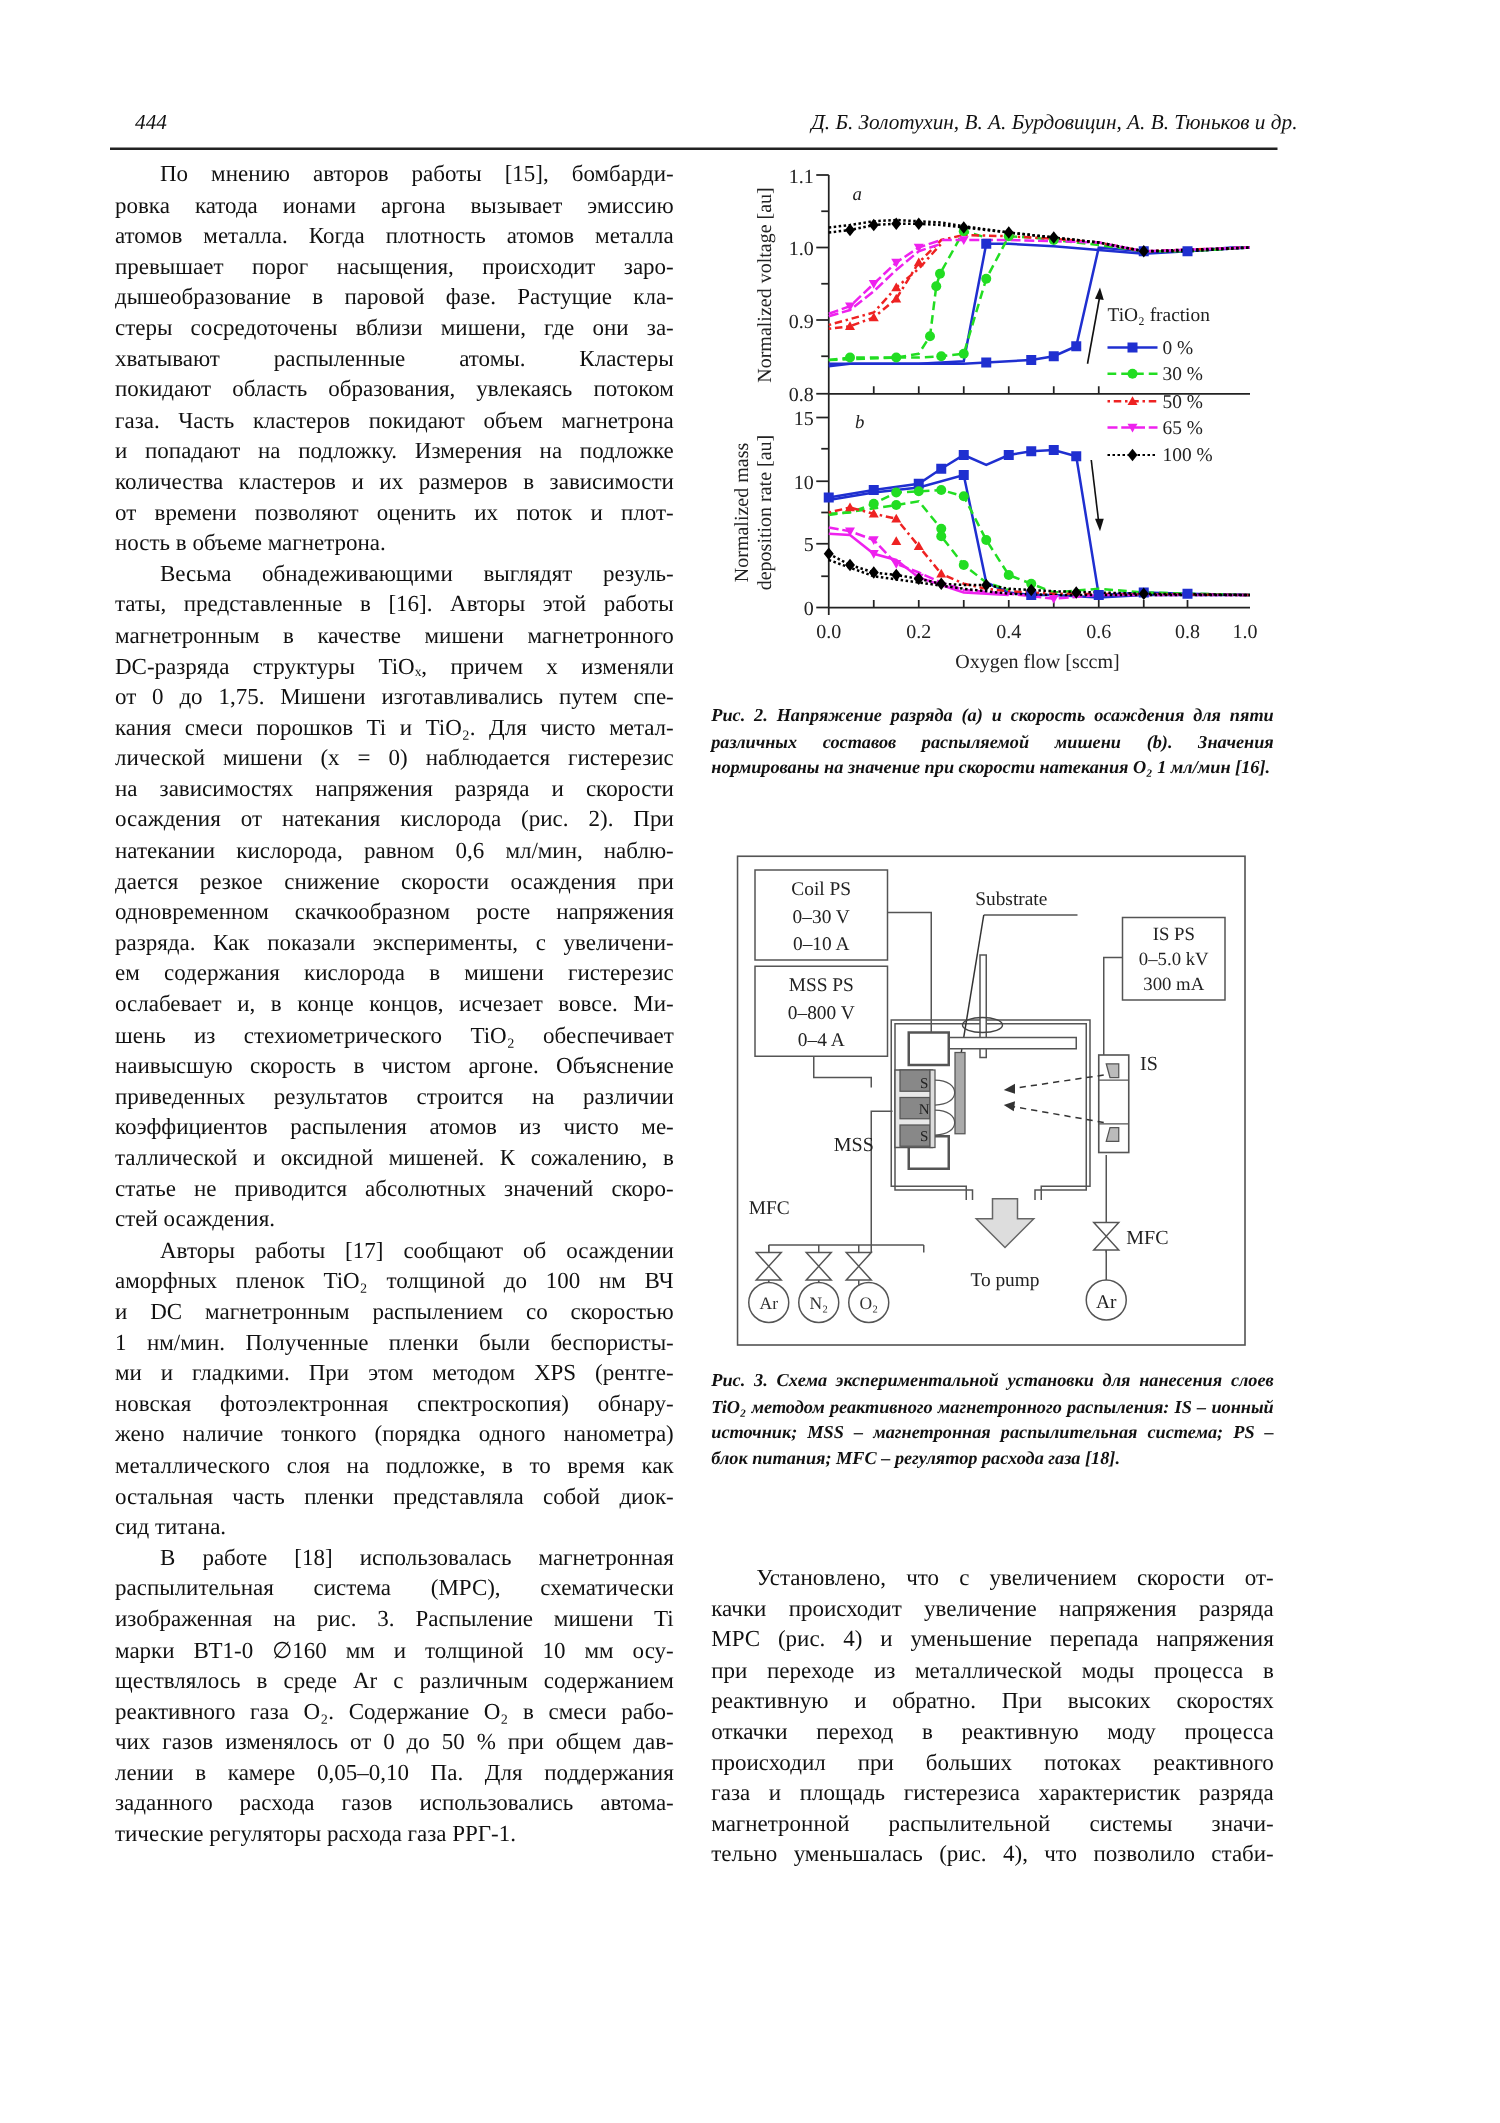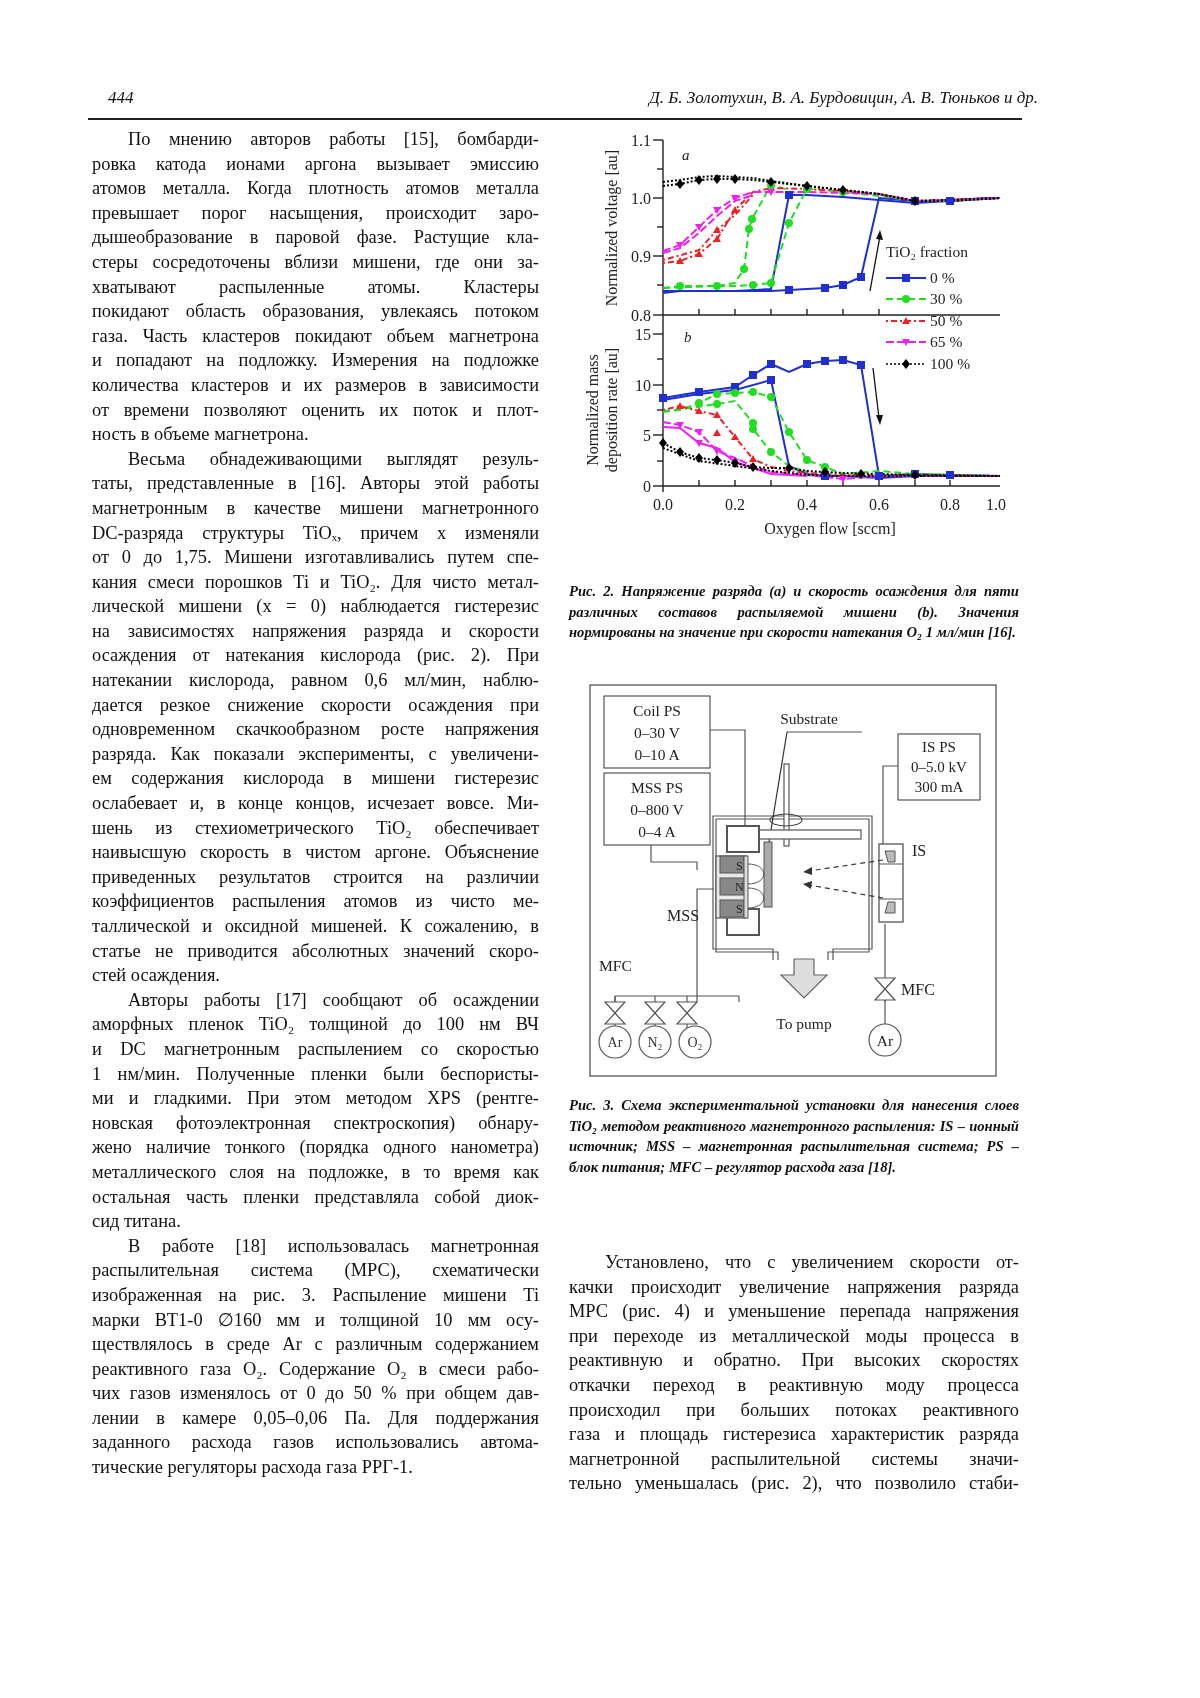--- a/index.html
+++ b/index.html
@@ -11,21 +11,21 @@
   .rule { position:absolute; left:88px; top:118px; width:934px; height:1.5px; background:#222; }
 
   .col { position:absolute; font-size:18.4px; line-height:24.6px; text-align:justify; }
   .col-left { left:92px; top:127px; width:447px; }
   .col-right { left:569px; top:1215px; width:450px;margin-top:35px; }
   .col span.ln { display:block; text-align:justify; text-align-last:justify; }
   .col span.ln.last { text-align-last:left; }
 
   .fig2 { position:absolute; left:580px; top:128px; width:440px; height:420px; }
   .caption { position:absolute; font-weight:bold; font-style:italic; font-size:14.6px; line-height:20.5px; text-align:justify; }
-  .cap2 { left:569px; top:563px; width:450px;margin-top:18px; }
+  .cap2 { left:569px; top:563px; width:450px; }
   .cap3 { left:569px; top:1095px; width:450px; }
   .fig3 { position:absolute; left:589px; top:684px; width:352px; height:395px; }
   svg text { font-family:"Liberation Serif", "DejaVu Serif", serif; }
 </style>
 </head>
 <body>
 
 <div class="header">
   <span class="pg">444</span>
   <span class="auth">Д. Б. Золотухин, В. А. Бурдовицин, А. В. Тюньков и др.</span>
@@ -78,21 +78,21 @@
     <span class="ln">металлического слоя на подложке, в то время как</span>
     <span class="ln">остальная часть пленки представляла собой диок-</span>
     <span class="ln last">сид титана.</span>
     <span class="ln" style="text-indent: 36px;">В работе [18] использовалась магнетронная</span>
     <span class="ln">распылительная система (МРС), схематически</span>
     <span class="ln">изображенная на рис. 3. Распыление мишени Ti</span>
     <span class="ln">марки ВТ1-0 ∅160 мм и толщиной 10 мм осу-</span>
     <span class="ln">ществлялось в среде Ar с различным содержанием</span>
     <span class="ln">реактивного газа O₂. Содержание O₂ в смеси рабо-</span>
     <span class="ln">чих газов изменялось от 0 до 50 % при общем дав-</span>
-    <span class="ln">лении в камере 0,05–0,06 Па. Для поддержания</span>
+    <span class="ln">лении в камере 0,05–0,10 Па. Для поддержания</span>
     <span class="ln">заданного расхода газов использовались автома-</span>
     <span class="ln last">тические регуляторы расхода газа РРГ-1.</span>
   </div>
 
 <div class="fig2">
   <svg width="440" height="420" viewBox="0 0 440 420">
 
     <g stroke="#222" stroke-width="1.4" fill="none">
       <line x1="83" y1="12" x2="83" y2="187"></line>
       <line x1="83" y1="187" x2="420" y2="187"></line>
@@ -453,14 +453,14 @@
 <div class="col col-right" id="rightcol">
     <span class="ln" style="text-indent: 36px;">Установлено, что с увеличением скорости от-</span>
     <span class="ln">качки происходит увеличение напряжения разряда</span>
     <span class="ln">МРС (рис. 4) и уменьшение перепада напряжения</span>
     <span class="ln">при переходе из металлической моды процесса в</span>
     <span class="ln">реактивную и обратно. При высоких скоростях</span>
     <span class="ln">откачки переход в реактивную моду процесса</span>
     <span class="ln">происходил при больших потоках реактивного</span>
     <span class="ln">газа и площадь гистерезиса характеристик разряда</span>
     <span class="ln">магнетронной распылительной системы значи-</span>
-    <span class="ln">тельно уменьшалась (рис. 2), что позволило стаби-</span>
+    <span class="ln">тельно уменьшалась (рис. 4), что позволило стаби-</span>
   </div>
 
 </body></html>

